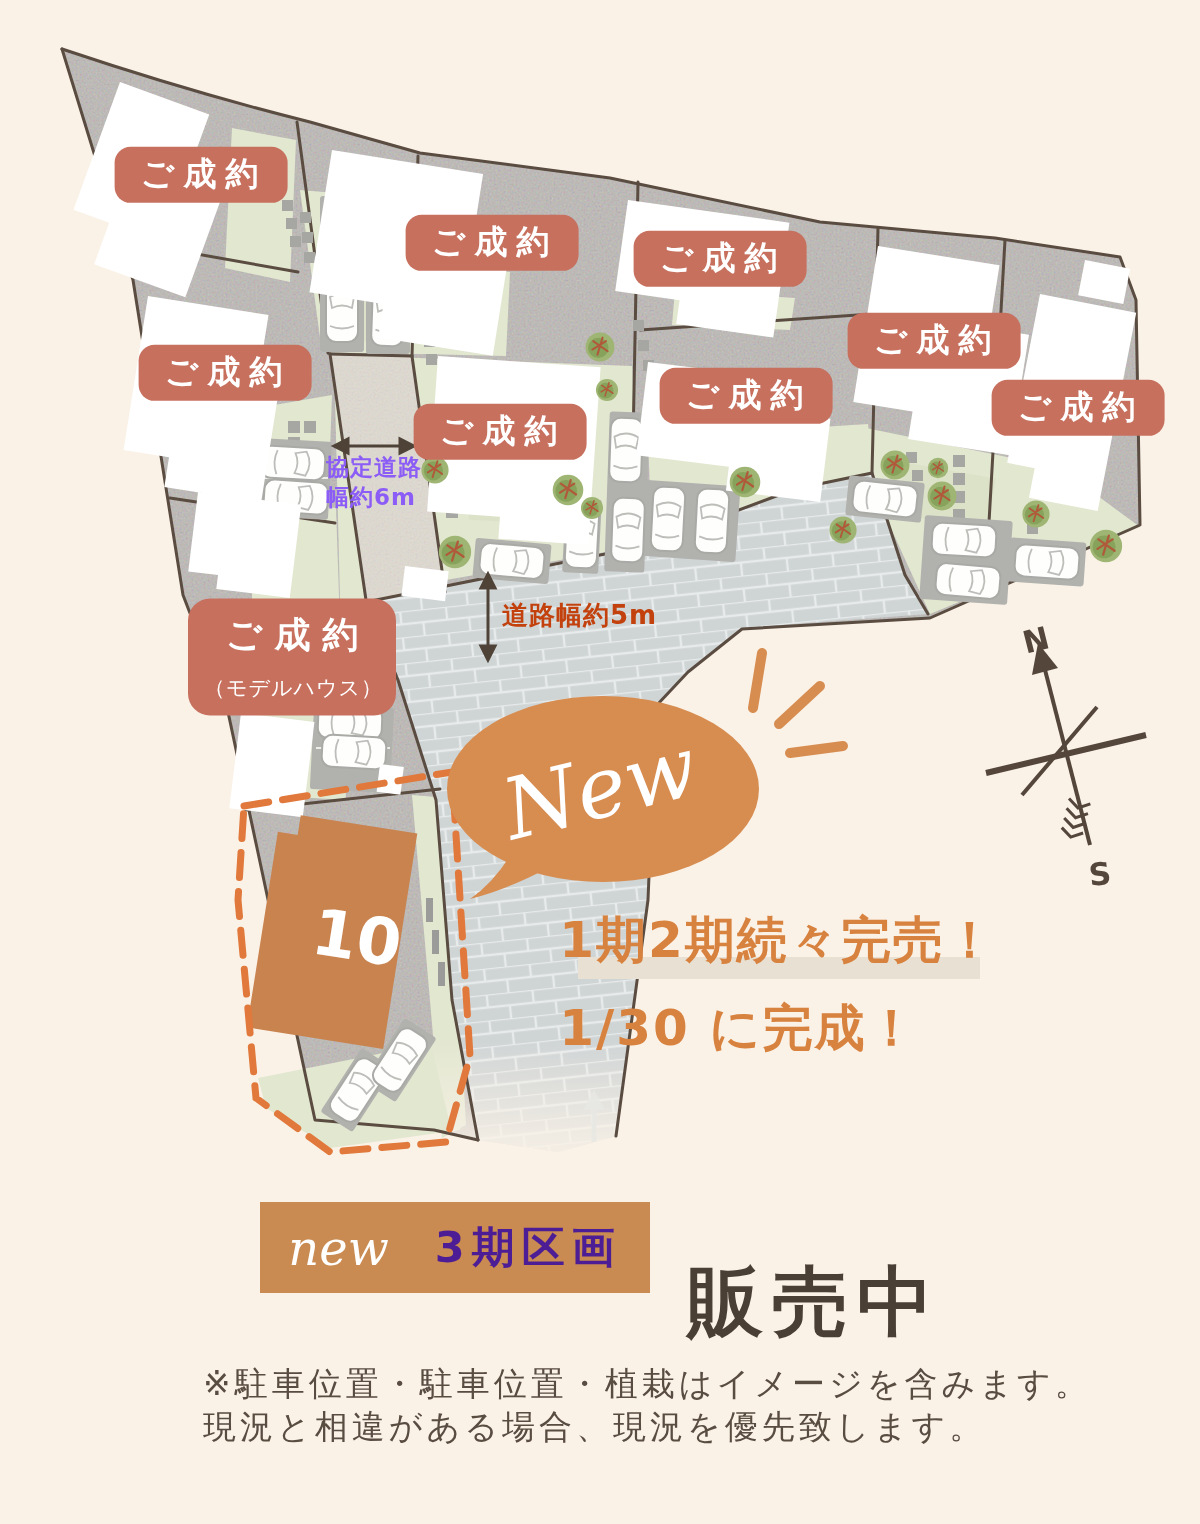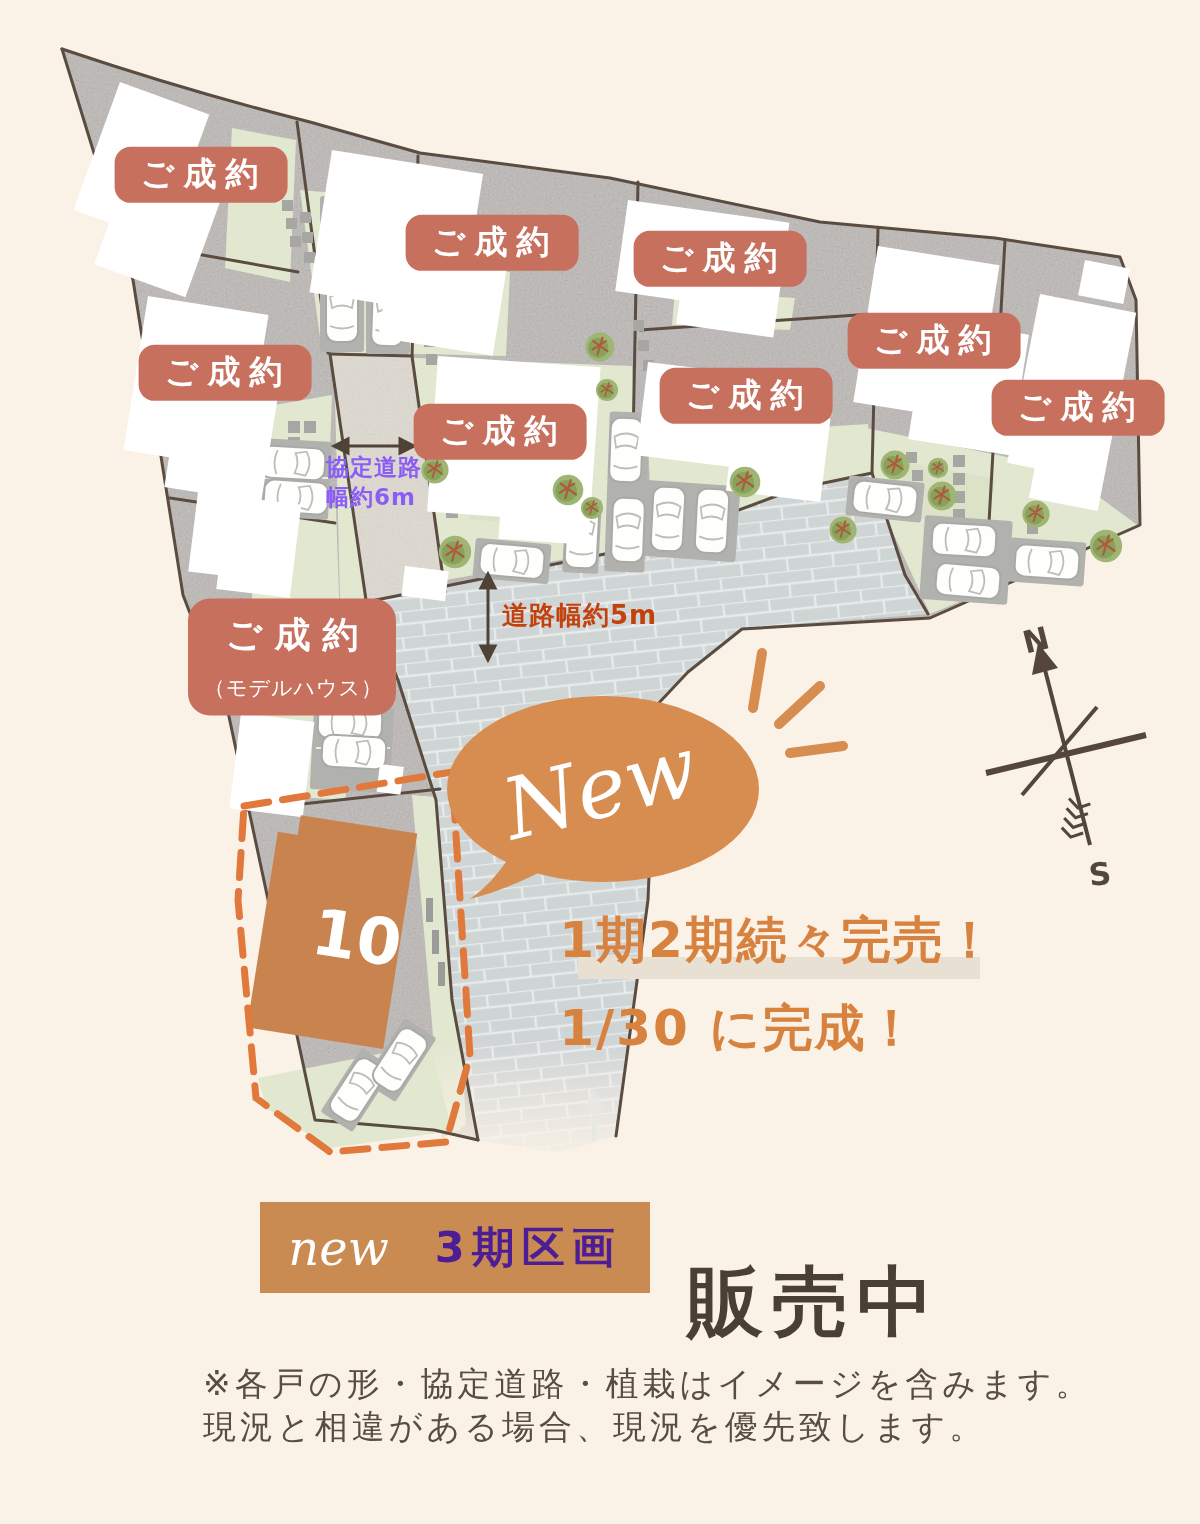--- a/index.html
+++ b/index.html
@@ -299,17 +299,17 @@
   <div>1/30 に完成！</div>
 </div>
 
 <div class="ov sale-badge" style="left:260px;top:1202px;">
   <span class="new-script script">new</span>
   <span class="phase">3期区画</span>
 </div>
 <div class="ov status" style="left:687px;top:1204px;margin-top:48px;">販売中</div>
 
 <div class="ov disclaimer" style="left:203px;top:1362px;">
-  <div>※各戸の形・協定道路・植栽はイメージを含みます。</div>
+  <div>※駐車位置・駐車位置・植栽はイメージを含みます。</div>
   <div>現況と相違がある場合、現況を優先致します。</div>
 </div>
 
 </div>
 
 </body></html>

